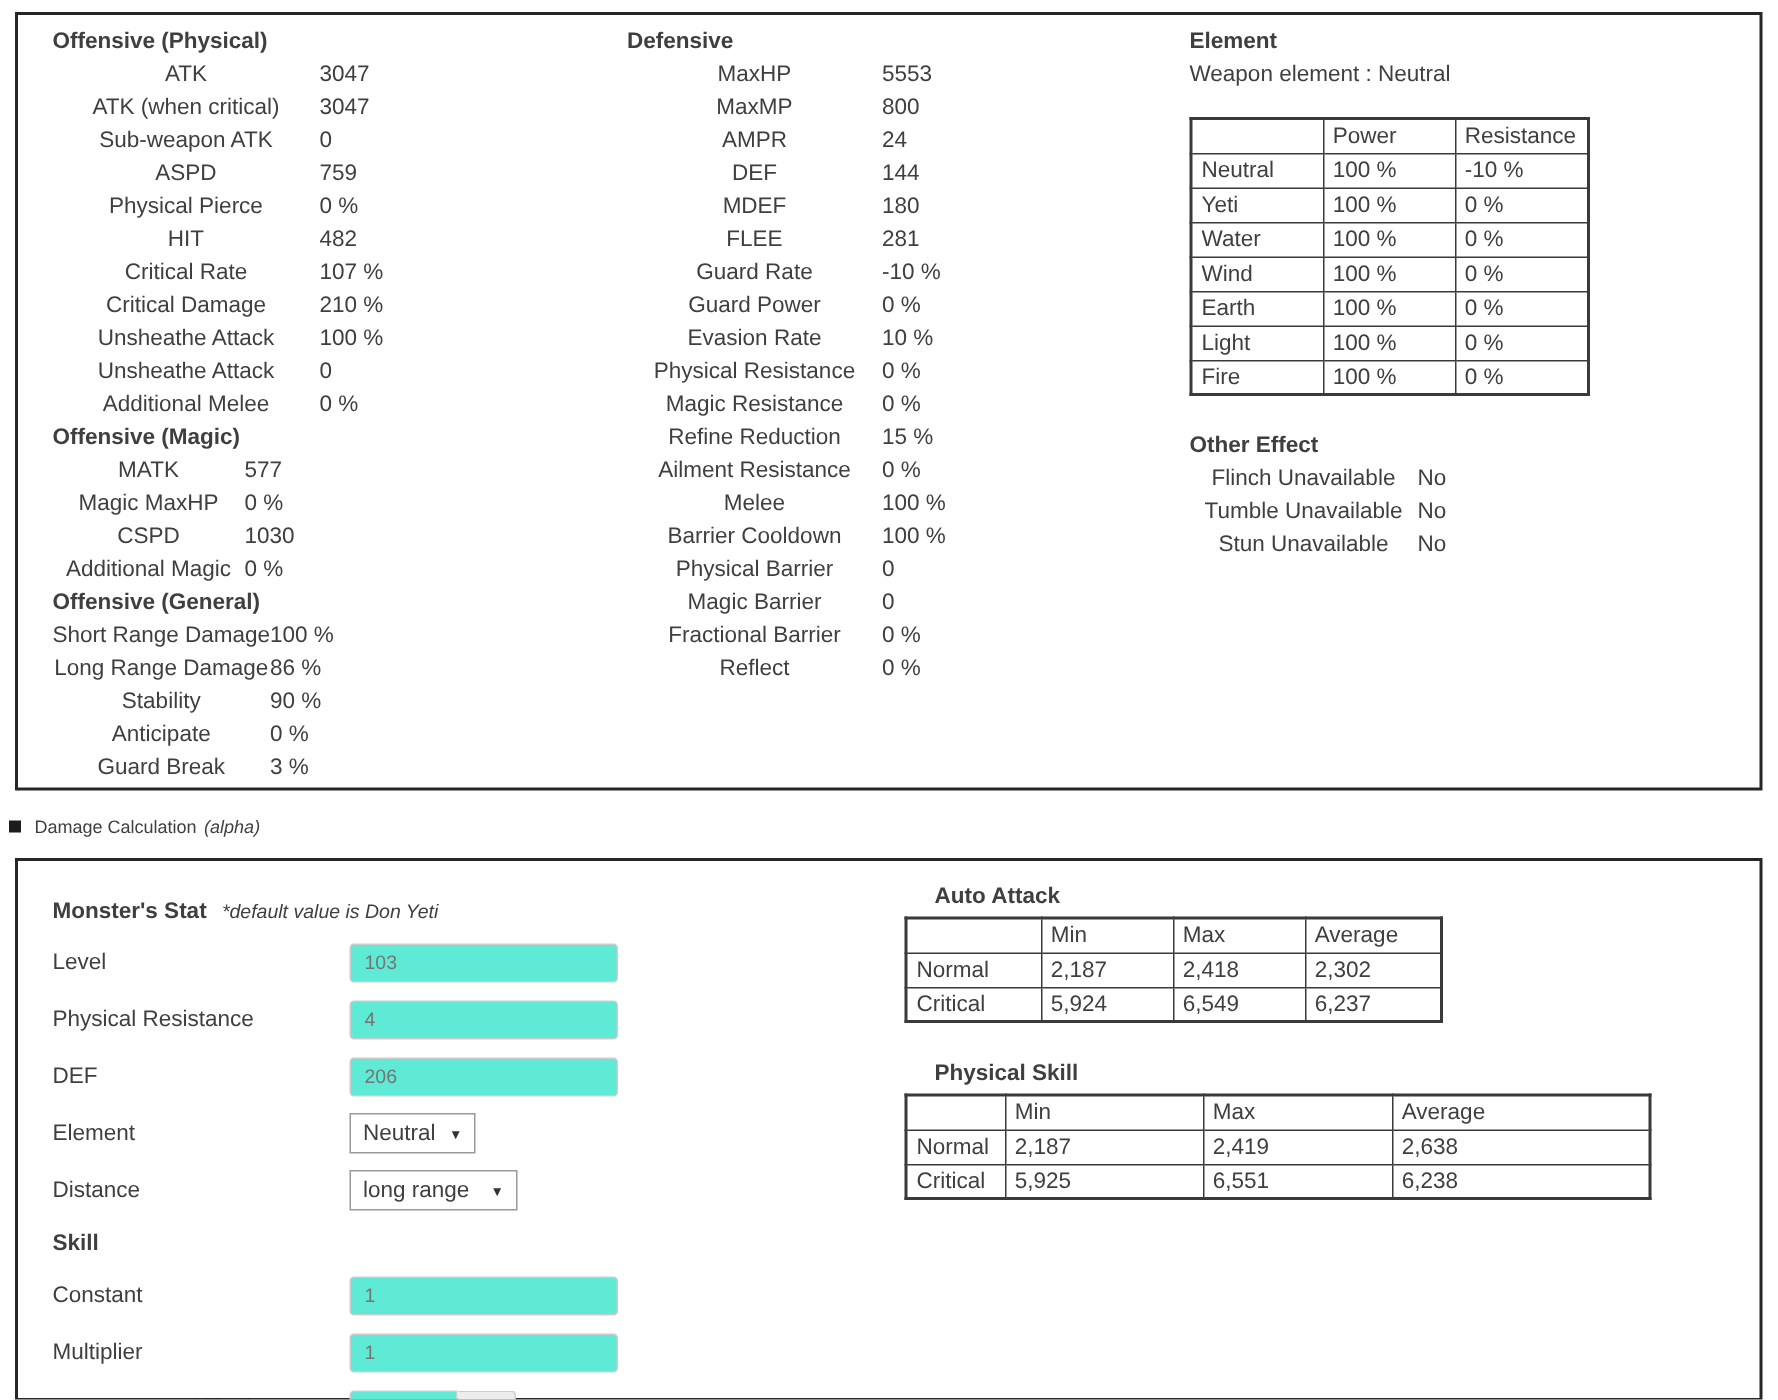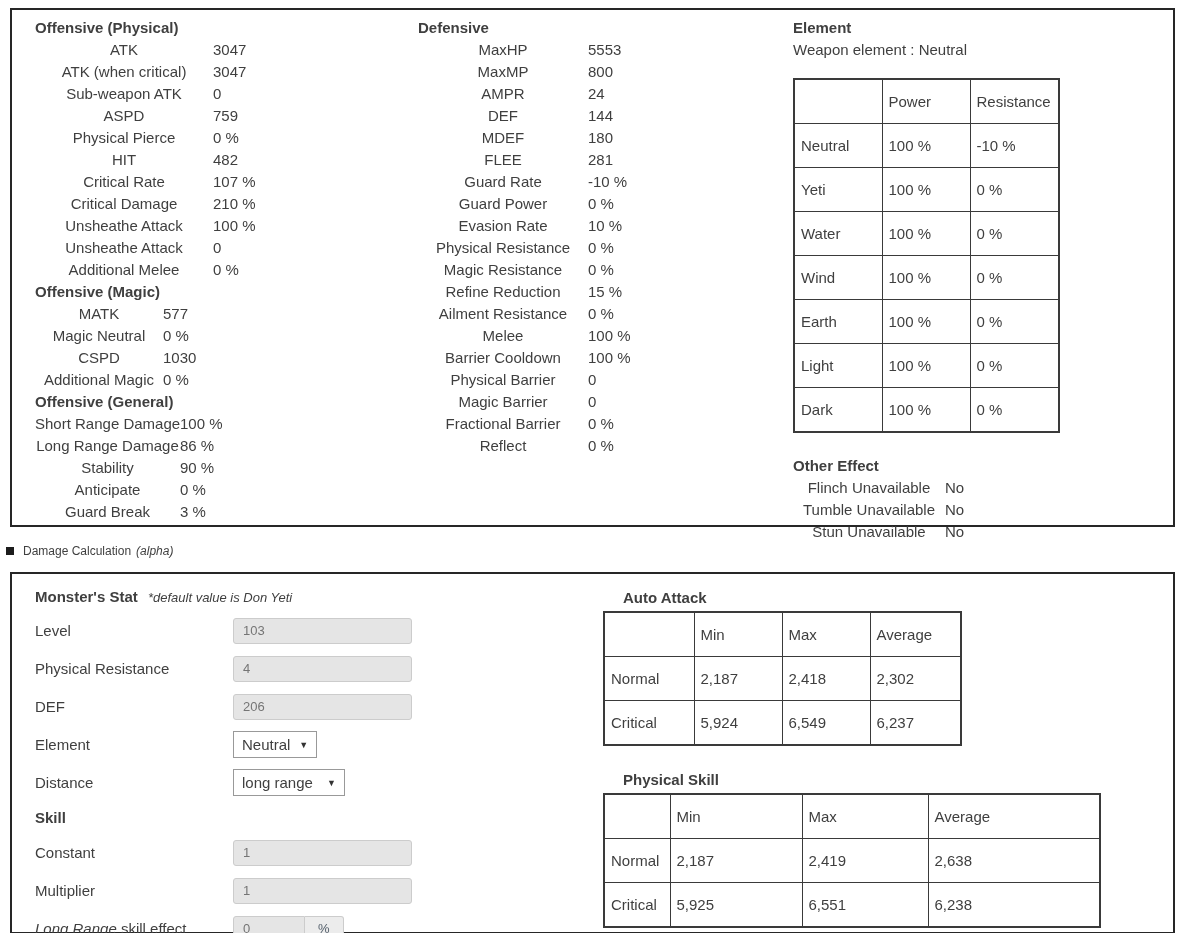--- a/index.html
+++ b/index.html
@@ -25,46 +25,46 @@
   .sec-magic { --lw:128px; }
   .sec-gen { --lw:145px; }
   .other-effect { --lw:152px; margin-top:22px; }
 
   .weapon-el { line-height:22px; height:22px; }
 
   table { border-collapse:collapse; }
   .dtable { border:2px solid #3a3a3a; }
   .dtable th, .dtable td {
     border:1px solid #3a3a3a; font-weight:normal; text-align:left;
-    padding:11px 6px; height:23px; line-height:21px; font-size:15px;
+    padding:0 6px; height:23px; line-height:21px; font-size:15px;
   }
   .el-table { margin-top:17px; }
   .el-table .c0 { width:88px; } .el-table .c1 { width:88px; } .el-table .c2 { width:89px; }
 
   .dc-heading { margin:12px 0 9px 6px; font-size:12px; display:flex; align-items:center; height:24px; }
   .sq { width:8px; height:8px; background:#1c1c1c; margin-right:9px; flex:none; }
   .dc-title { font-weight:normal; }
   .dc-alpha { font-style:italic; margin-left:5px; }
 
   .panel2 { height:362px; padding:14px 0 0 23px; display:flex; }
-  .p2-left { width:568px; }
+  .p2-left { width:568px;margin-top:11px; }
   .p2-right { flex:1; padding-top:1px; }
 
   .ms-title-row { margin-bottom:8px; height:21px; }
   .ms-title { font-weight:bold; }
   .ms-note { font-style:italic; font-size:13px; margin-left:6px; }
 
   .form-row { display:flex; align-items:center; margin-bottom:11px; height:27px; }
   .form-label { width:198px; flex:none; }
   .lbl-italic { font-style:italic; }
 
   input.txt {
     width:179px; height:26px; border:1px solid #ccc; border-radius:3px;
     padding:0 9px; font-family:"Liberation Sans", sans-serif;
-    font-size:13px; color:#757575; background:#e5e5e5; outline:none;
+    font-size:13px; color:#757575; background:#5eead4; outline:none;
   }
   input.txt.small { width:72px; border-radius:3px 0 0 3px; }
   .addon {
     height:26px; border:1px solid #ccc; border-left:none; background:#ececec;
     color:#55606c; font-size:13px; display:inline-flex; align-items:center;
     padding:0 13px; border-radius:0 3px 3px 0;
   }
   .selectbox {
     border:1px solid #999; background:#fff; height:27px;
     display:inline-flex; align-items:center; padding:0 8px; cursor:default;
@@ -151,21 +151,21 @@
     <div class="stat-section sec-magic">
       <div class="sec-title">Offensive (Magic)</div>
       <div>
 
           <div class="stat-row">
             <span class="stat-label">MATK</span>
             <span class="stat-value">577</span>
           </div>
 
           <div class="stat-row">
-            <span class="stat-label">Magic Neutral</span>
+            <span class="stat-label">Magic MaxHP</span>
             <span class="stat-value">0 %</span>
           </div>
 
           <div class="stat-row">
             <span class="stat-label">CSPD</span>
             <span class="stat-value">1030</span>
           </div>
 
           <div class="stat-row">
             <span class="stat-label">Additional Magic</span>
@@ -350,21 +350,21 @@
             <td>0 %</td>
           </tr>
 
           <tr>
             <td>Light</td>
             <td>100 %</td>
             <td>0 %</td>
           </tr>
 
           <tr>
-            <td>Dark</td>
+            <td>Fire</td>
             <td>100 %</td>
             <td>0 %</td>
           </tr>
         </tbody>
     </table>
 
     <div class="stat-section other-effect">
       <div class="sec-title">Other Effect</div>
       <div>
 

